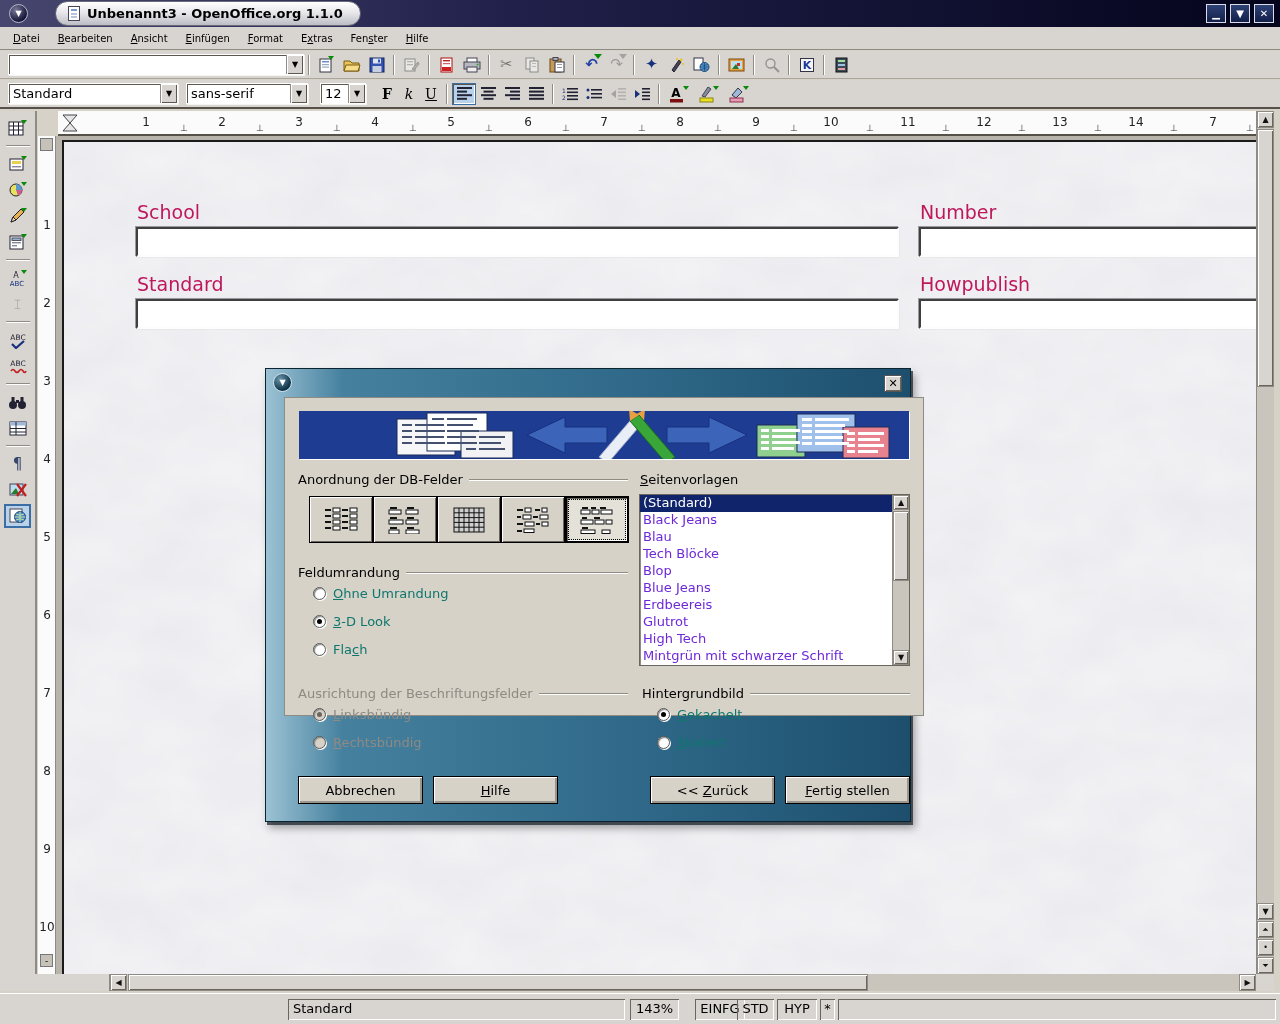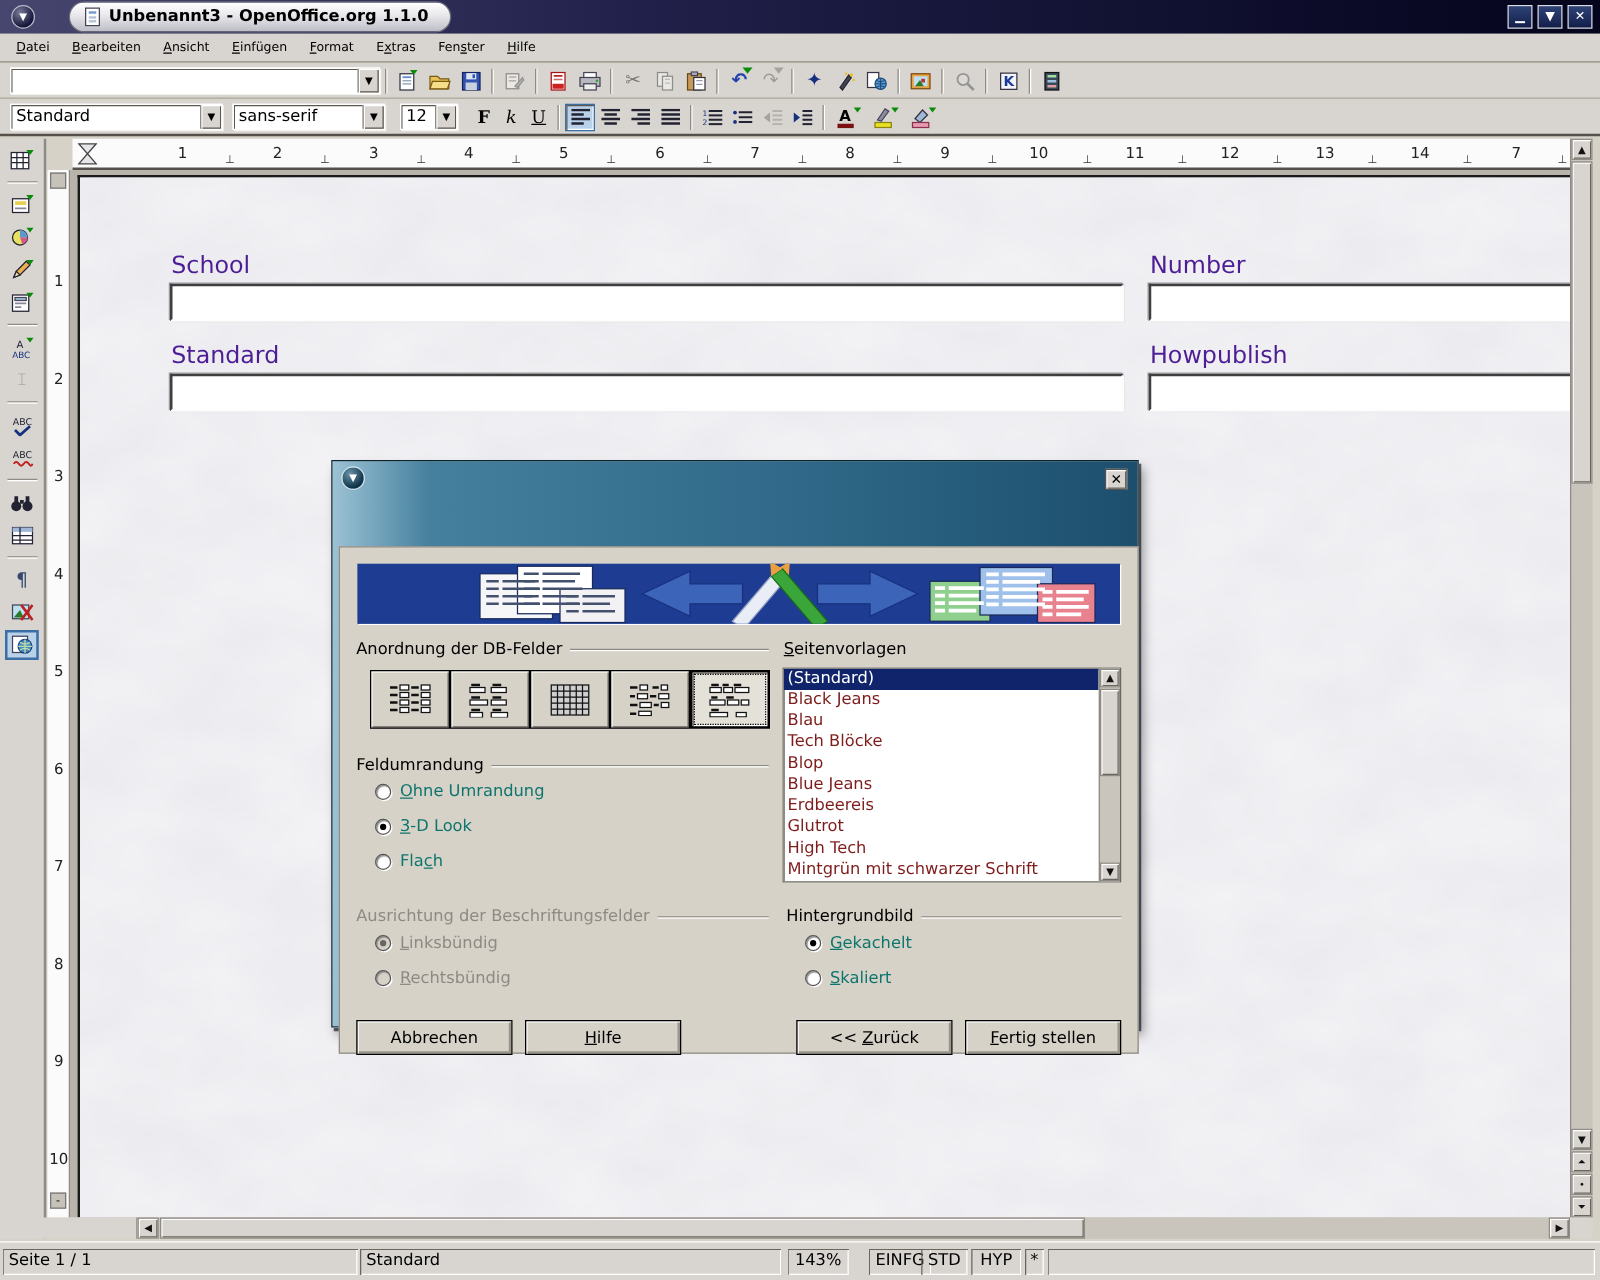--- a/index.html
+++ b/index.html
@@ -62,21 +62,21 @@
   .hr-tab { position:absolute; top:12px; width:10px; text-align:center; font-size:9px; color:#333; }
   .indent-marker { position:absolute; left:4px; top:3px; width:16px; height:18px; }
   .vruler { position:absolute; left:38px; top:136px; width:18px; height:838px; background:#fbfbfb; border-right:1px solid #8e8a84; overflow:hidden; }
   .vr-num { position:absolute; left:0; width:18px; text-align:center; font-size:12px; color:#222; }
   .vr-box { position:absolute; left:2px; width:13px; height:13px; background:#c6c2ba; border:1px solid #777; }
 
   
   .docarea { position:absolute; left:56px; top:136px; width:1200px; height:838px; background:#b8b4ac; overflow:hidden; }
   .page { position:absolute; left:6px; top:4px; width:1194px; height:834px; background:#f0eff2; border-left:2px solid #1a1a1a; border-top:2px solid #1a1a1a; }
   .page svg.texture { position:absolute; inset:0; width:100%; height:100%; }
-  .fieldlabel { position:absolute; font-size:19px; color:#4c1d95; }
+  .fieldlabel { position:absolute; font-size:19px; color:#be185d; }
   .fieldbox { position:absolute; height:30px; background:#fff; border-top:2px solid #3f3f3f; border-left:2px solid #3f3f3f;
     border-bottom:2px solid #fdfdfd; border-right:2px solid #fdfdfd; box-shadow:1px 1px 0 #e8e8ea, -1px -1px 0 #9a9a9e; }
 
   
   .sb-btn { background:#d8d5d0; border:1px solid #8e8a84; box-shadow:inset 1px 1px 0 #fff, inset -1px -1px 0 #6a665e;
     display:flex; align-items:center; justify-content:center; font-size:8px; color:#111; }
   .vscroll { position:absolute; left:1256px; top:111px; width:18px; height:863px; background:#c9c5bd; border-left:1px solid #8e8a84; }
   .hscroll { position:absolute; left:110px; top:974px; width:1146px; height:17px; background:#c9c5bd; }
   .thumb { position:absolute; background:#d8d5d0; border:1px solid #8e8a84; box-shadow:inset 1px 1px 0 #fff, inset -1px -1px 0 #6a665e; }
   .statusbar { position:absolute; left:0; top:993px; width:1280px; height:31px; background:#d8d5d0; border-top:1px solid #fff; padding-top:4px; }
@@ -91,34 +91,34 @@
   .dlg-menu-btn { position:absolute; left:7px; top:4px; width:19px; height:19px; border-radius:50%;
     background:radial-gradient(circle at 35% 30%,#6a94aa,#0e3246 70%); border:1px solid #cfe2ec;
     display:flex; align-items:center; justify-content:center; color:#fff; font-size:8px; }
   .dlg-tab { position:absolute; left:32px; top:1px; width:308px; height:25px; border-radius:13px;
     background:linear-gradient(180deg,#8fb9cd 0%,#4d87a5 45%,#245a78 100%); border:1px solid #d6e6ee;
     display:flex; align-items:center; padding-left:14px; gap:8px; }
   .dlg-title { font-size:13px; font-weight:bold; color:#fff; }
   .dlg-close { position:absolute; right:8px; top:6px; width:18px; height:17px; background:#d8d5d0;
     border:1px solid #555; box-shadow:inset 1px 1px 0 #fff, inset -1px -1px 0 #6a665e;
     display:flex; align-items:center; justify-content:center; font-size:11px; font-weight:bold; color:#000; }
-  .dlg-body { position:absolute; left:5px; top:28px; width:640px; height:406px; background:#d6d2c8; border:1px solid #8e8a84;margin-top:40px; }
+  .dlg-body { position:absolute; left:18px; top:28px; width:640px; height:319px; background:#d6d2c8; border:1px solid #8e8a84; }
   .dlg-header-img { position:absolute; left:14px; top:13px; width:610px; height:48px; background:#1e3d92;
     box-shadow:inset 1px 1px 0 #0c1f55, 1px 1px 0 #fff; }
   .grp-head { position:absolute; display:flex; align-items:center; gap:6px; font-size:13px; color:#000; }
   .grp-head .line { flex:1; height:2px; border-top:1px solid #8e8a84; border-bottom:1px solid #fff; }
   .grp-head.disabled { color:#8e8a84; }
   .arr-row { position:absolute; left:24px; top:98px; display:flex; }
   .arr-btn { width:64px; height:47px; background:#d6d2c8; border:1px solid #000;
     box-shadow:inset 1px 1px 0 #fff, inset -1px -1px 0 #6a665e; display:flex; align-items:center; justify-content:center; }
   .arr-btn.selected { background:#e4e1d9; box-shadow:inset 1px 1px 0 #6a665e, inset -1px -1px 0 #fff; outline:1px dotted #000; outline-offset:-4px; border:2px solid #000; }
   .listbox { position:absolute; left:354px; top:96px; width:271px; height:172px; background:#fff;
     border:1px solid #6a665e; box-shadow:inset 1px 1px 0 #8e8a84; display:flex; }
   .list-items { flex:1; overflow:hidden; }
-  .list-item { height:17px; font-size:13px; color:#7f1d1d; padding:0 3px; white-space:nowrap; overflow:hidden; }
+  .list-item { height:17px; font-size:13px; color:#6d28d9; padding:0 3px; white-space:nowrap; overflow:hidden; }
   .list-item.selected { background:#10246b; color:#fff; }
   .lb-scroll { width:17px; background:#c9c5bd; border-left:1px solid #8e8a84; position:relative; }
   .radio-row { position:absolute; display:flex; align-items:center; gap:7px; font-size:13px; color:#0f766e; }
   .radio-row.disabled { color:#8e8a84; }
   .radio { width:13px; height:13px; border-radius:50%; background:#fff;
     border:1px solid #555; box-shadow:inset 1px 1px 1px #888, 1px 1px 0 #fff; position:relative; }
   .radio.checked::after { content:""; position:absolute; left:3px; top:3px; width:5px; height:5px; border-radius:50%; background:#000; }
   .radio-row.disabled .radio { background:#d6d2c8; }
   .radio-row.disabled .radio.checked::after { background:#6a665e; }
   .dlg-btn { position:absolute; top:378px; width:125px; height:28px; background:#d6d2c8; font-size:13px; color:#000;
@@ -908,21 +908,20 @@
     </div>
   <div class="thumb" style="left:18px;top:0;width:740px;height:17px;"></div>
   <div class="sb-btn" style="position:absolute;right:0;top:0;width:17px;height:17px;">
       <span>▶</span>
     </div>
 </div>
 <div style="position:absolute;left:1256px;top:974px;width:18px;height:17px;background:#d8d5d0;"></div>
 <div style="position:absolute;left:0;top:974px;width:110px;height:17px;background:#d8d5d0;border-right:1px solid #8e8a84;"></div>
 
 <div class="statusbar">
-  <span class="st-cell" style="left:2px;width:284px;">Seite 1 / 1</span>
   <span class="st-cell" style="left:288px;width:337px;">Standard</span>
   <span class="st-cell" style="left:630px;width:49px;text-align:center;">143%</span>
   <span class="st-cell" style="left:683px;width:50px;text-align:center;margin-left:12px;">EINFG</span>
   <span class="st-cell" style="left:737px;width:37px;text-align:center;">STD</span>
   <span class="st-cell" style="left:777px;width:40px;text-align:center;">HYP</span>
   <span class="st-cell" style="left:820px;width:15px;text-align:center;padding:2px 0;">*</span>
   <span class="st-cell" style="left:838px;width:438px;"></span>
 </div>
 
 </body></html>

